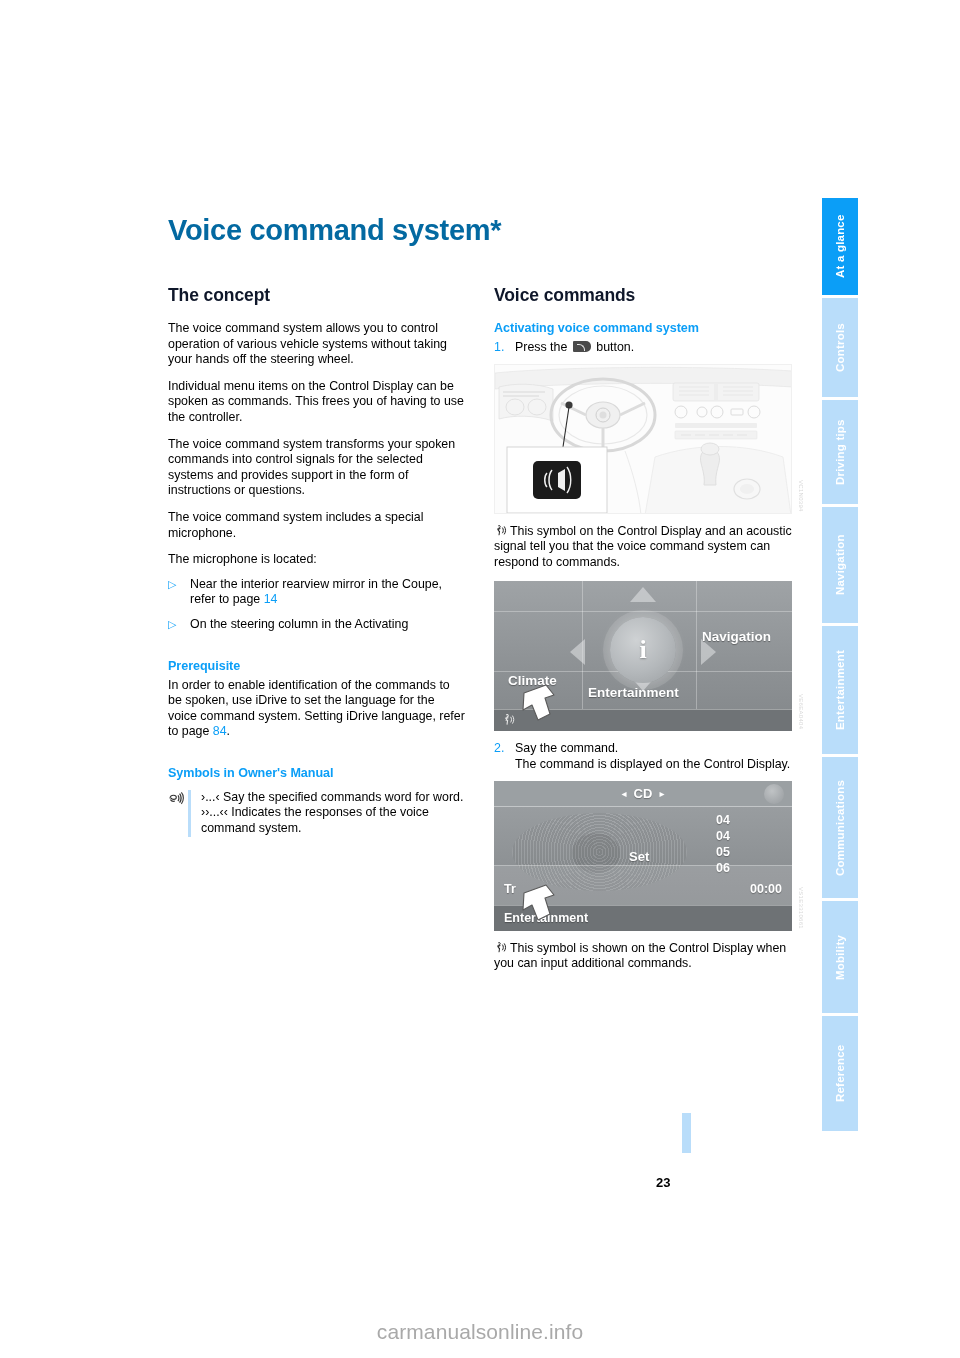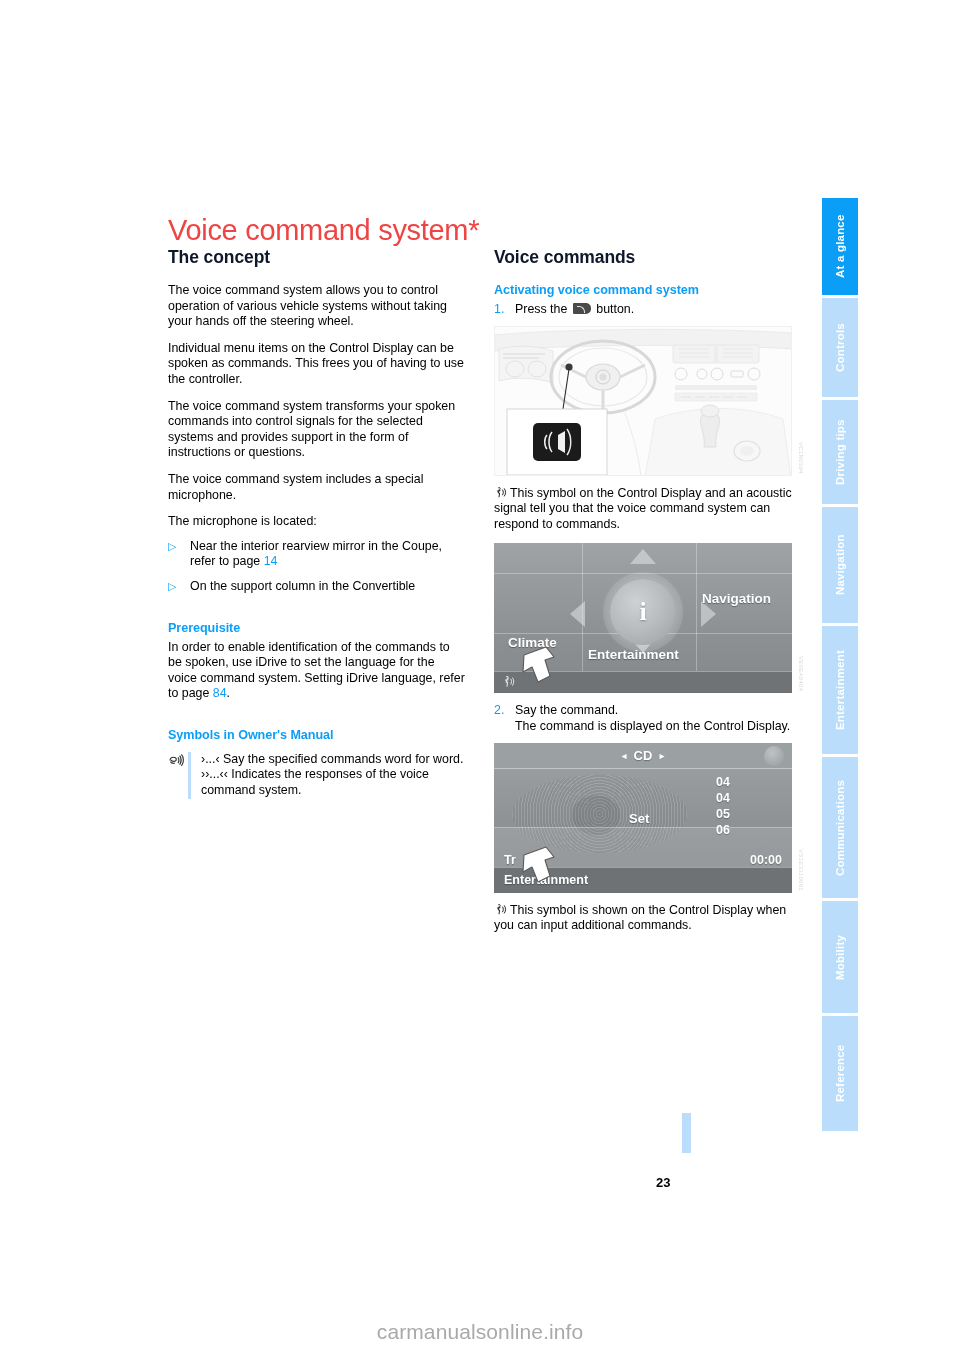--- a/index.html
+++ b/index.html
@@ -52,24 +52,25 @@
   .tab.t-ref      { height: 115px; }
 
   
   .content {
     position: absolute;
     left: 168px; top: 214px;
     width: 624px;
   }
 
   .doc-title {
-    color: #ef4444;
+    color: #0369a1;
     font-size: 29px;
-    font-weight: normal;
+    font-weight: bold;
     letter-spacing: -0.3px;
+    margin-bottom: 38px;
   }
 
   .columns {
     display: flex;
     gap: 28px;
   }
   .col { width: 298px; }
 
   h2.sec {
     color: #0f172a;
@@ -299,22 +300,22 @@
     align-items:flex-end;
   }
   .cdscreen .tracks span {
     color:#fff; font-size:12.5px; font-weight:bold;
     text-shadow: 0 1px 1px rgba(0,0,0,0.3);
   }
   .cdscreen .trackrow {
     position:absolute; left:0; right:0; bottom: 26px; height: 40px;
     background: rgba(255,255,255,0.12);
     border-top: 1px solid rgba(255,255,255,0.30);
-    display:flex; align-items:flex-end; justify-content:space-between;
-    padding: 0 10px;
+    display:flex; align-items:flex-start; justify-content:space-between;
+    padding: 16px 10px;
   }
   .cdscreen .trackrow span {
     color:#fff; font-size:12.5px; font-weight:bold;
     text-shadow: 0 1px 1px rgba(0,0,0,0.3);
   }
   .cdscreen .entbar {
     position:absolute; left:0; right:0; bottom:0; height: 26px;
     background: #6e7275;
     border-top: 1px solid rgba(255,255,255,0.35);
     display:flex; align-items:center; padding-left:10px;
@@ -404,21 +405,21 @@
         <p class="body">The voice command system transforms your spoken commands into control signals for the selected systems and provides support in the form of instructions or questions.</p>
         <p class="body">The voice command system includes a special microphone.</p>
         <p class="body tight">The microphone is located:</p>
 
         <div class="bullet">
           <span class="marker">▷</span>
           <span class="btext"><span>Near the interior rearview mirror in the Coupe, refer to page </span><span class="pglink">14</span></span>
         </div>
         <div class="bullet">
           <span class="marker">▷</span>
-          <span class="btext">On the support column in the Convertible</span>
+          <span class="btext">On the steering column in the Activating</span>
         </div>
 
         <h3 class="sub spaced">Prerequisite</h3>
         <p class="body"><span>In order to enable identification of the commands to be spoken, use iDrive to set the language for the voice command system. Setting iDrive language, refer to page </span><span class="pglink">84</span><span>.</span></p>
 
         <h3 class="sub spaced">Symbols in Owner's Manual</h3>
 
         <div class="symnote">
           <div class="sym-icon">
             <svg width="17" height="15" viewBox="0 0 17 15" aria-hidden="true">

